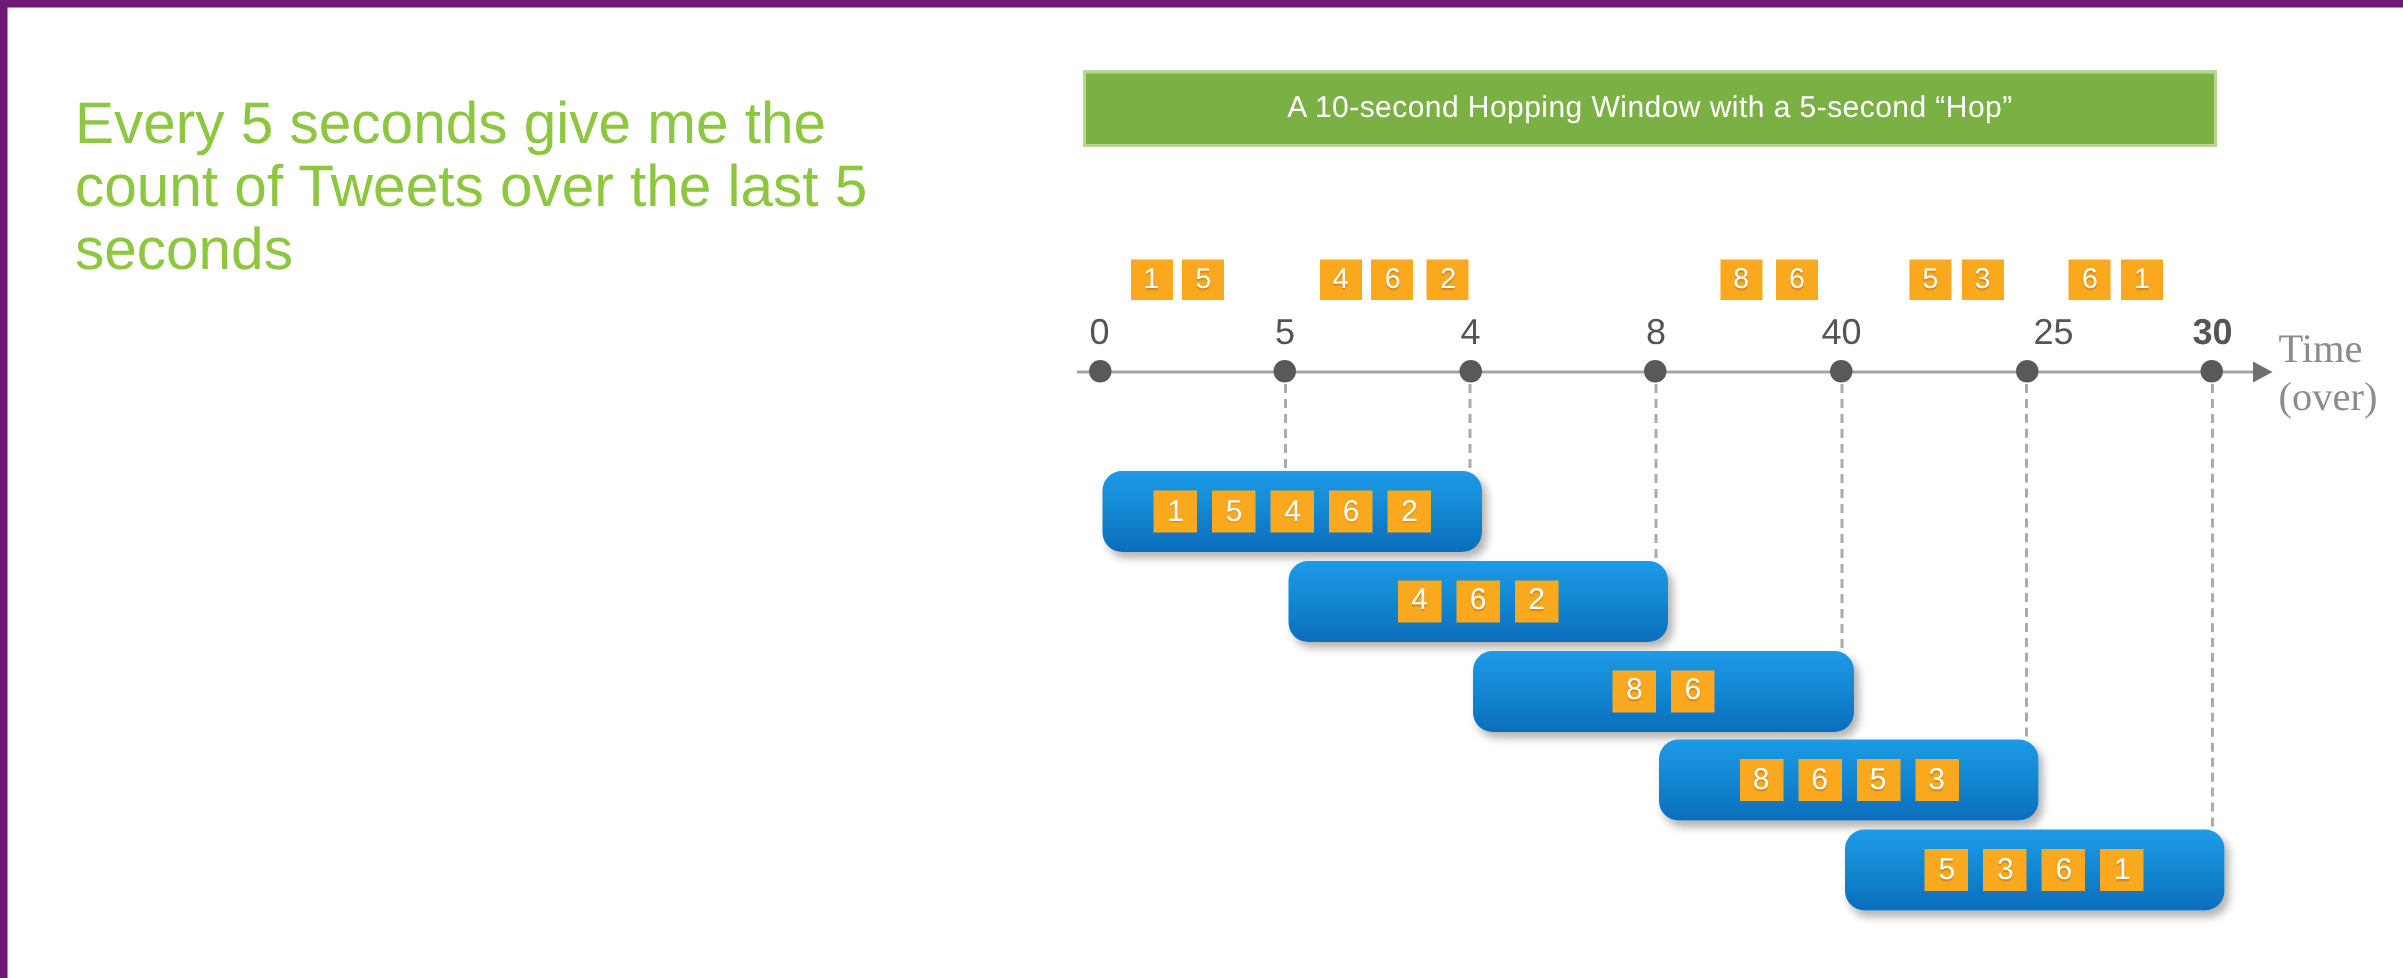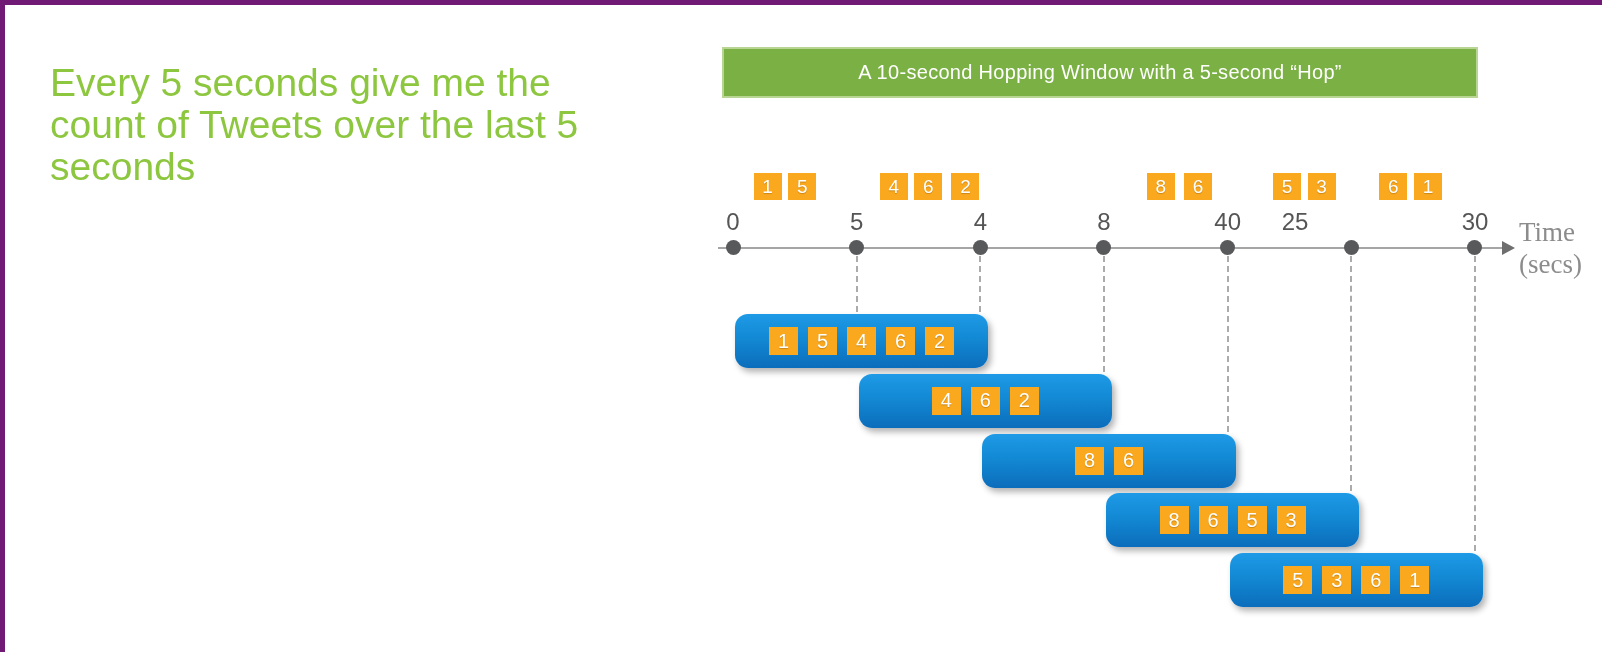--- a/index.html
+++ b/index.html
@@ -63,21 +63,21 @@
 
   <div class="banner">
     <span>A 10-second Hopping Window with a 5-second “Hop”</span>
   </div>
 
   <div class="axis-line"></div>
   <div class="axis-arrow"></div>
 
   <div class="time-label">
     <div>Time</div>
-    <div>(secs)</div>
+    <div>(over)</div>
   </div>
 
   <div id="drops-layer">
       <div class="drop" style="left: 850.665px; height: 56px;"></div>
       <div class="drop" style="left: 974.33px; height: 56px;"></div>
       <div class="drop" style="left: 1097.99px; height: 115.75px;"></div>
       <div class="drop" style="left: 1221.66px; height: 175.5px;"></div>
       <div class="drop" style="left: 1345.33px; height: 235.25px;"></div>
       <div class="drop" style="left: 1468.99px; height: 295px;"></div>
     </div>
@@ -86,23 +86,23 @@
       <div class="tick-label" style="left: 698px;">0</div>
       <div class="tick-dot" style="left: 844.165px;"></div>
       <div class="tick-label" style="left: 821.665px;">5</div>
       <div class="tick-dot" style="left: 967.83px;"></div>
       <div class="tick-label" style="left: 945.33px;">4</div>
       <div class="tick-dot" style="left: 1091.49px;"></div>
       <div class="tick-label" style="left: 1068.99px;">8</div>
       <div class="tick-dot" style="left: 1215.16px;"></div>
       <div class="tick-label" style="left: 1192.66px;">40</div>
       <div class="tick-dot" style="left: 1338.83px;"></div>
-      <div class="tick-label" style="left: 1260px;">25</div>
+      <div class="tick-label" style="left: 1334px;">25</div>
       <div class="tick-dot" style="left: 1462.49px;"></div>
-      <div class="tick-label" style="left: 1439.99px;">30</div>
+      <div class="tick-label" style="left: 1439.99px; font-weight: bold;">30</div>
     </div>
   <div id="events-layer">
       <div class="event-box" style="left: 748.626px;">1</div>
       <div class="event-box" style="left: 783.252px;">5</div>
       <div class="event-box" style="left: 874.764px;">4</div>
       <div class="event-box" style="left: 909.391px;">6</div>
       <div class="event-box" style="left: 946.49px;">2</div>
       <div class="event-box" style="left: 1141.88px;">8</div>
       <div class="event-box" style="left: 1178.98px;">6</div>
       <div class="event-box" style="left: 1268.02px;">5</div>

